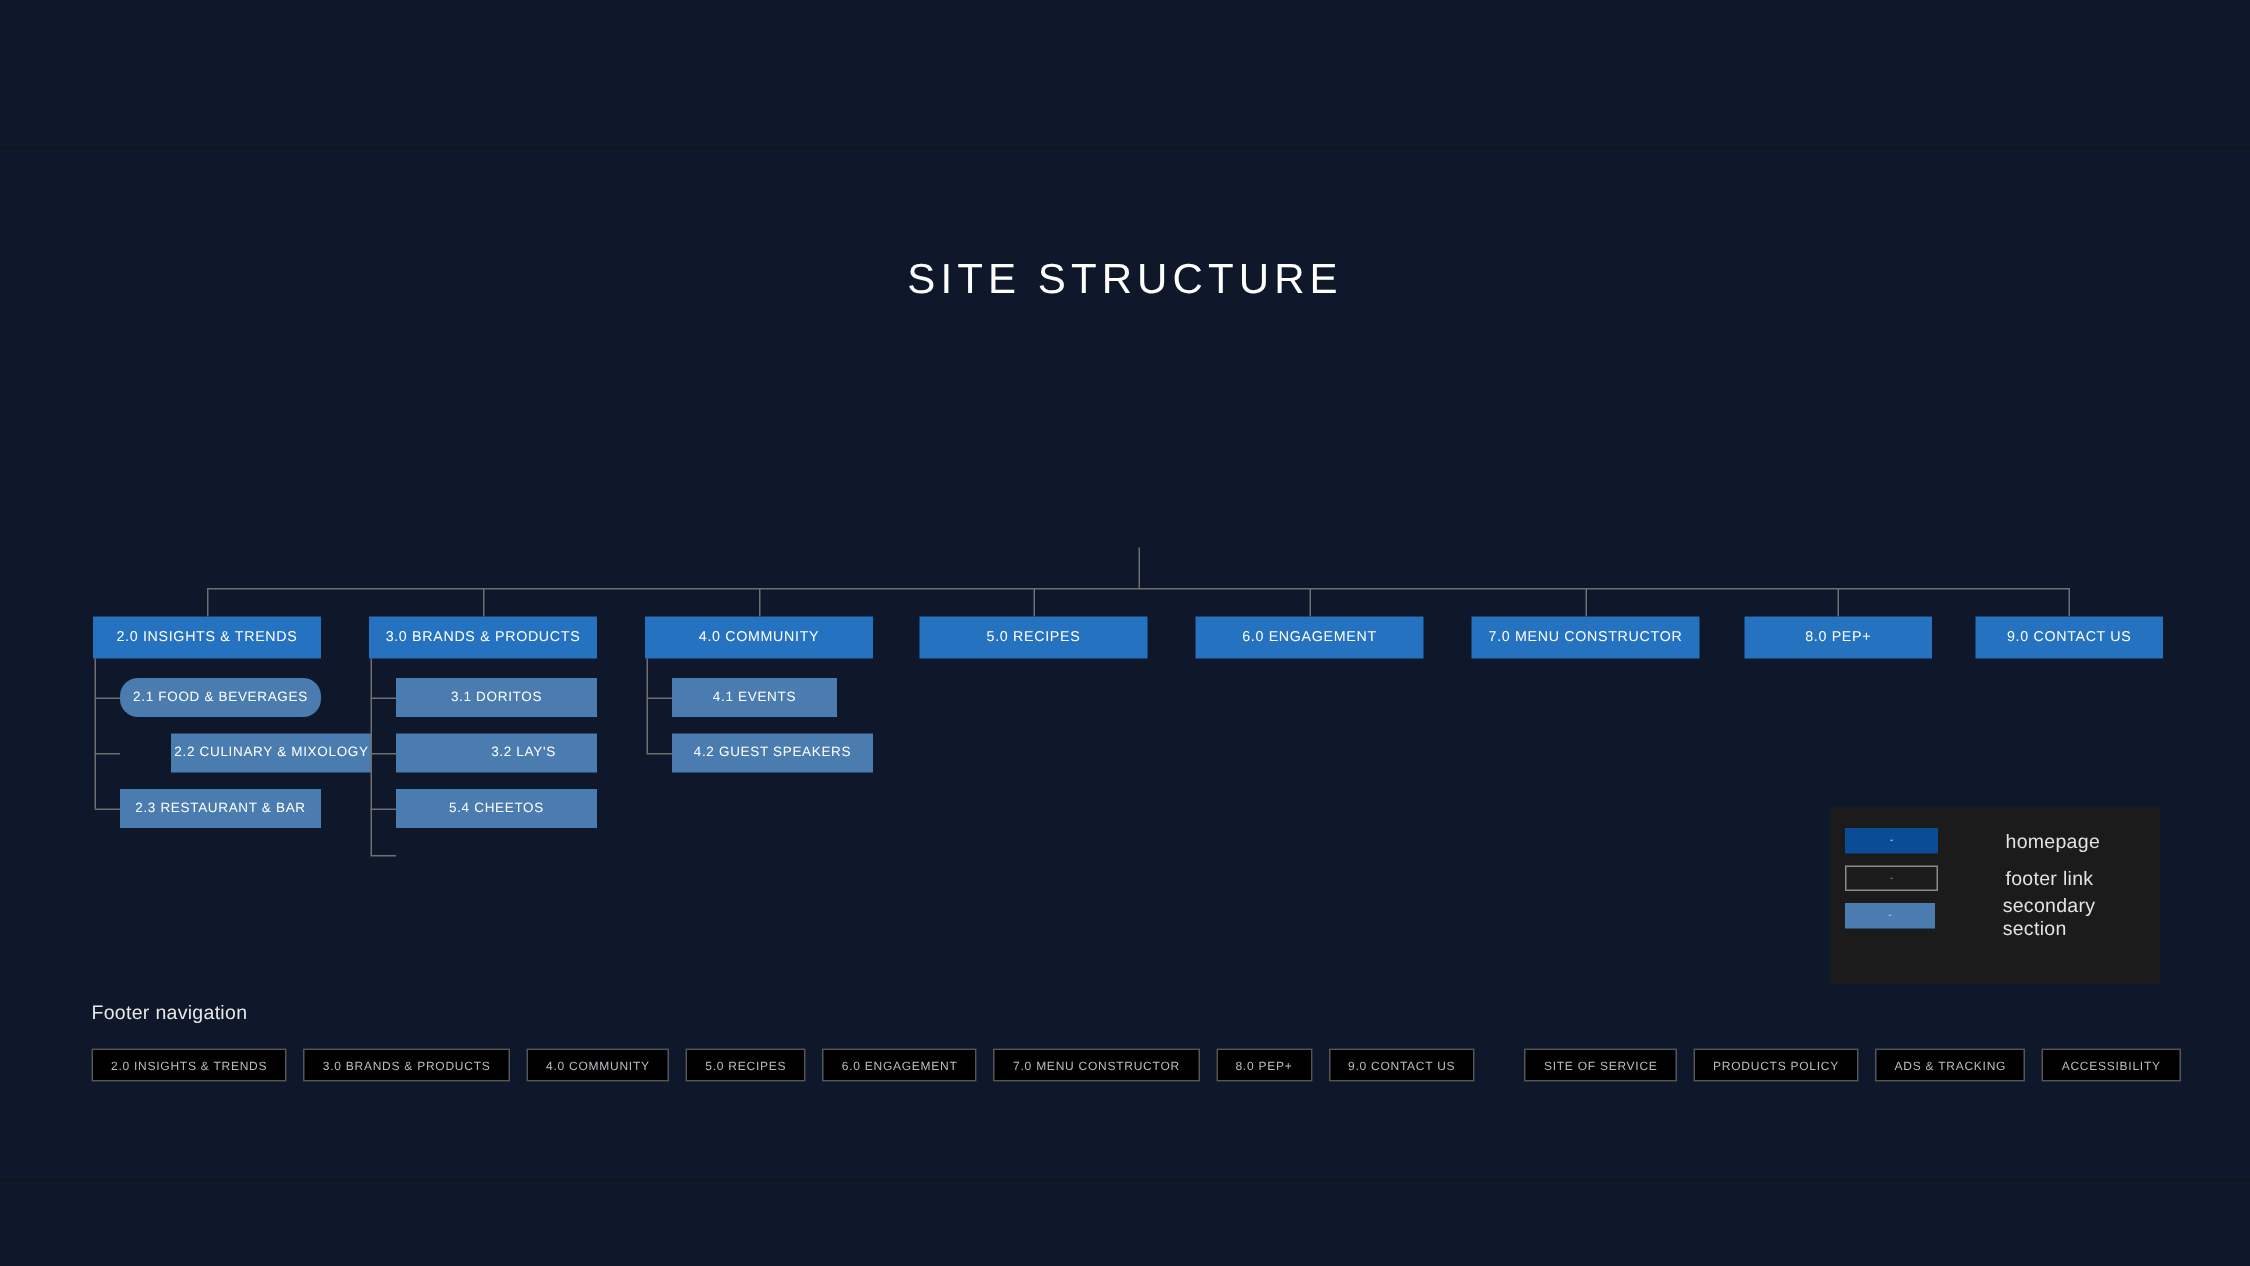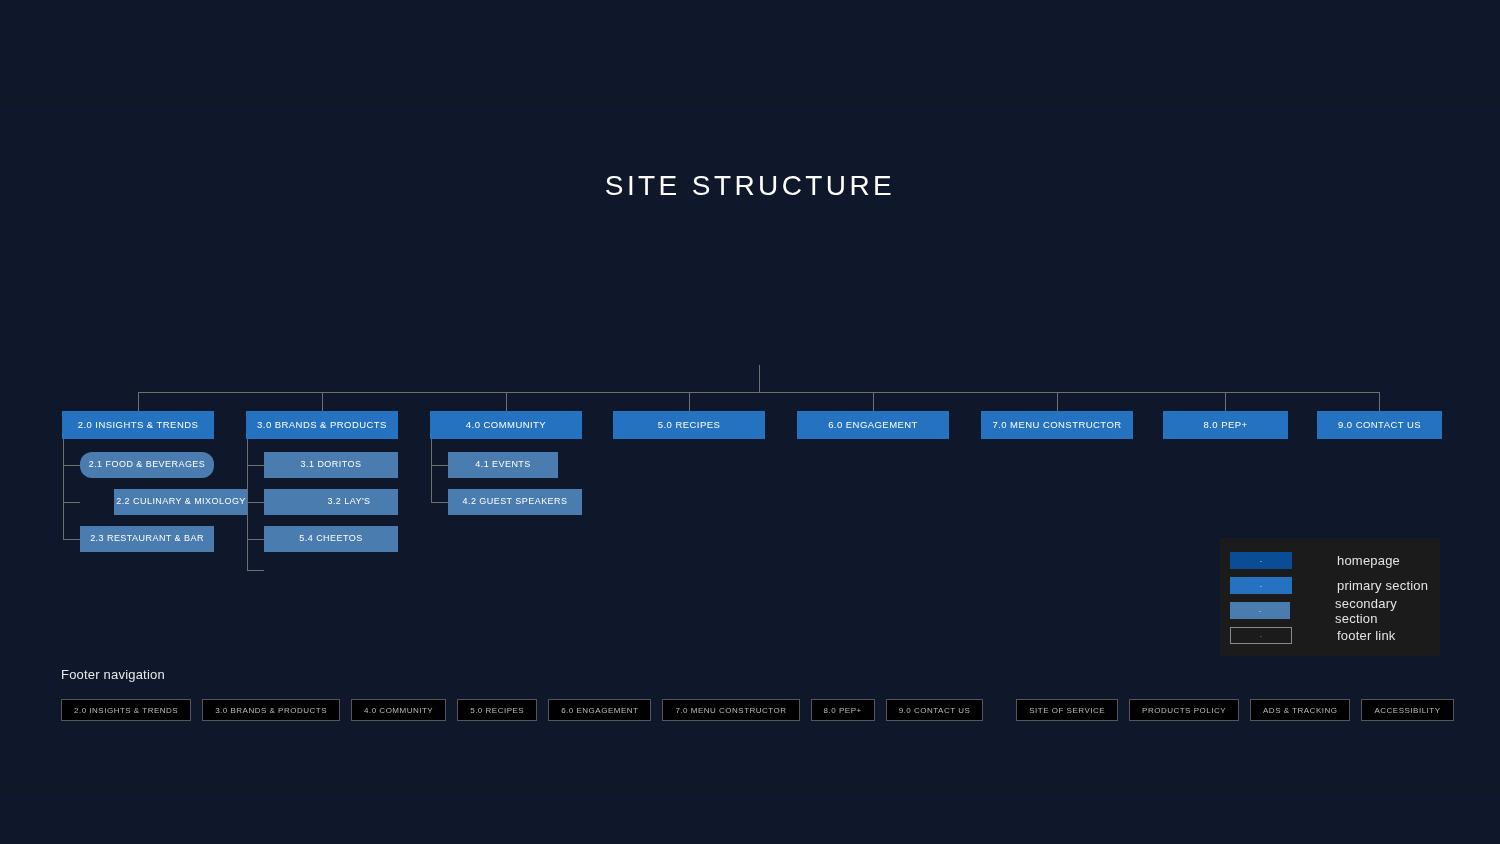--- a/index.html
+++ b/index.html
@@ -229,30 +229,26 @@
 
   <div class="node secondary" style="left:448px;top:452px;width:110px;">4.1 EVENTS</div>
   <div class="node secondary" style="left:448px;top:489px;width:134px;">4.2 GUEST SPEAKERS</div>
 
   <div id="legend">
     <div class="legend-row">
       <span class="legend-swatch homepage">-</span>
       <span class="legend-label">homepage</span>
     </div>
     <div class="legend-row">
-      <span class="legend-swatch primary">-</span>
-      <span class="legend-label">primary section</span>
+      <span class="legend-swatch footerlink">-</span>
+      <span class="legend-label">footer link</span>
     </div>
     <div class="legend-row">
       <span class="legend-swatch secondary">-</span>
       <span class="legend-label">secondary section</span>
-    </div>
-    <div class="legend-row">
-      <span class="legend-swatch footerlink">-</span>
-      <span class="legend-label">footer link</span>
     </div>
   </div>
 
   <div id="footer-nav-title">Footer navigation</div>
 
   <div id="footer-row">
     <div class="footer-chip">2.0 INSIGHTS &amp; TRENDS</div>
     <div class="footer-chip">3.0 BRANDS &amp; PRODUCTS</div>
     <div class="footer-chip">4.0 COMMUNITY</div>
     <div class="footer-chip">5.0 RECIPES</div>

